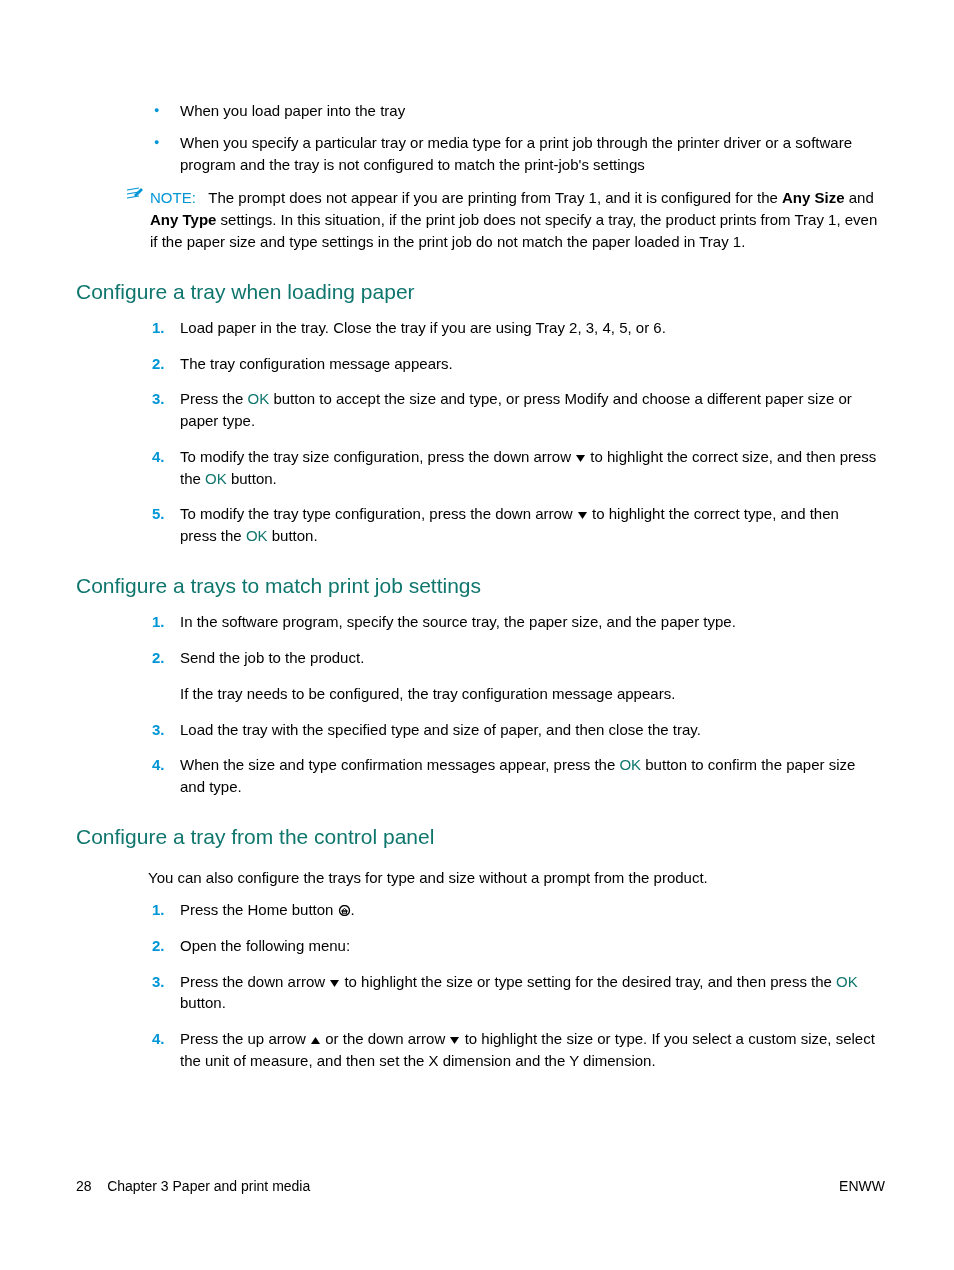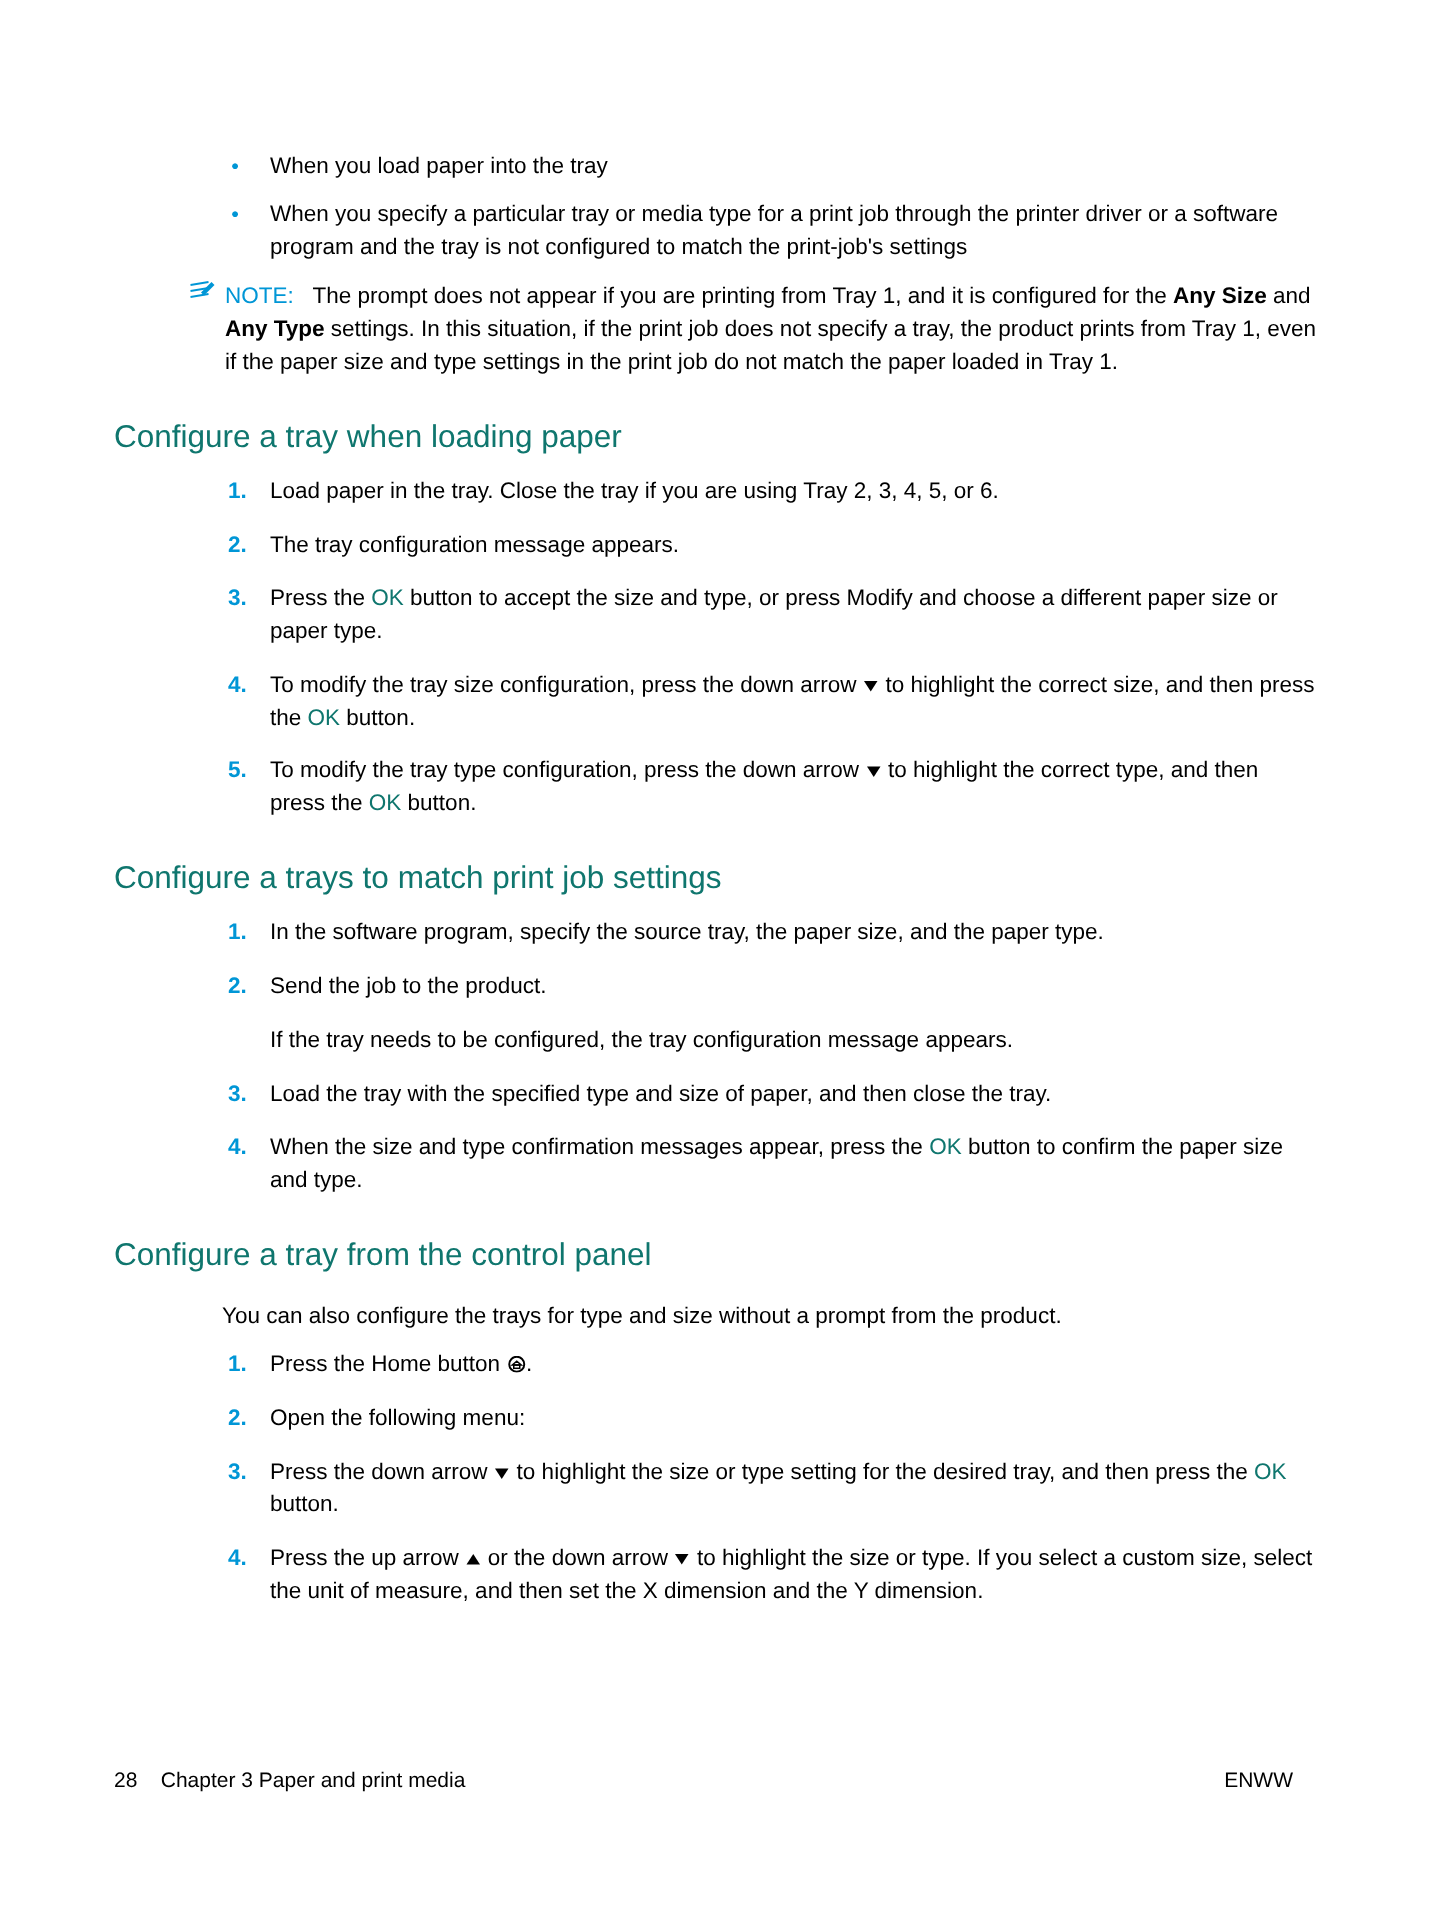--- a/index.html
+++ b/index.html
@@ -102,21 +102,21 @@
   .bold { font-weight: bold; }
   .arrow-down, .arrow-up, .home-icon {
     display: inline-block;
     vertical-align: -1px;
   }
   .arrow-down svg, .arrow-up svg { display:block; }
   .home-icon svg { display:block; }
   .footer {
     position: absolute;
     left: 76px;
-    right: 92px;
+    right: 69px;
     bottom: 74px;
     font-size: 14px;
     display: flex;
     justify-content: space-between;
   }
 </style>
 </head>
 <body>
 
 <div class="page">

